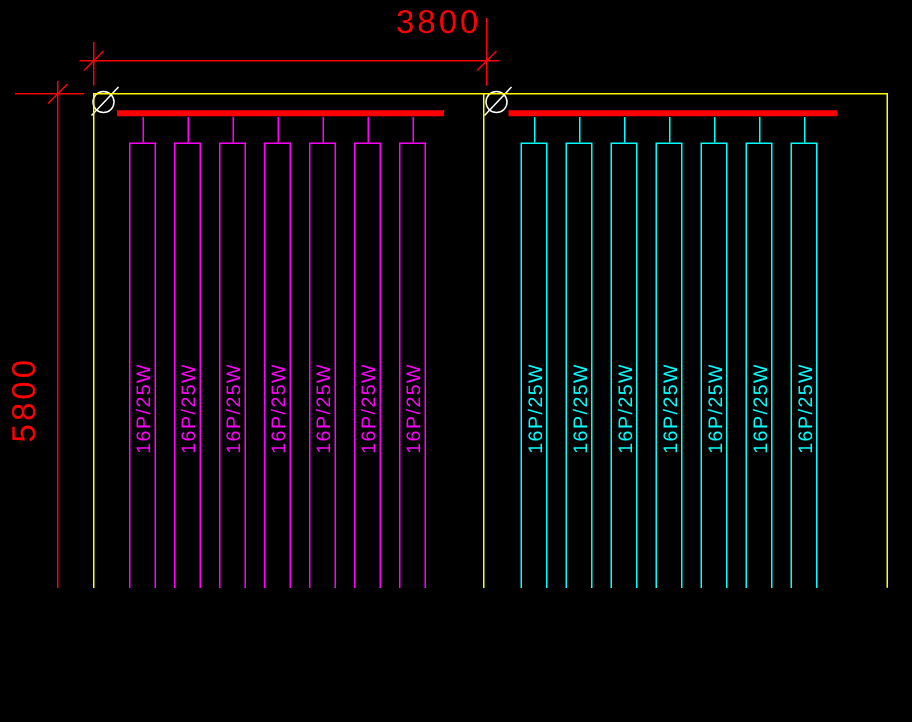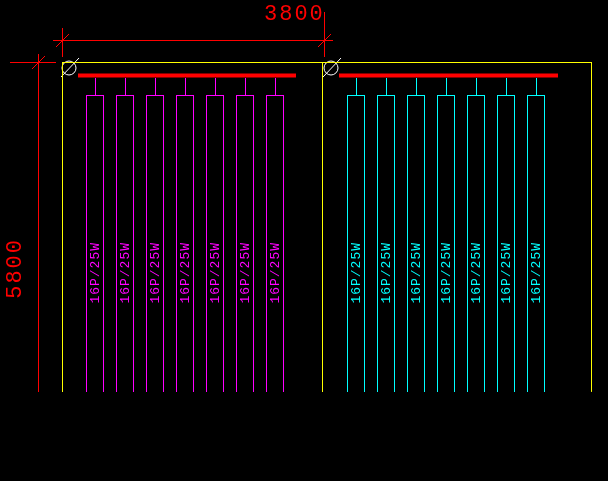--- a/index.html
+++ b/index.html
@@ -1,20 +1,20 @@
 <!DOCTYPE html>
 <html style="--background: #000000; --red: #ff0000; --yellow: #ffff00; --white: #ffffff; --magenta: #ff00ff; --cyan: #00ffff;"><head>
 <meta charset="utf-8">
 <style>
   html,body{margin:0;padding:0;background:#000;}
   .canvas{
     position:relative;width:608px;height:392px;
     background:var(--background,#000);
     overflow:hidden;
-    font-family:Liberation Mono, monospace;
+    font-family:Liberation Sans, sans-serif;
     border-radius:18px;
   }
   svg.linework{position:absolute;left:0;top:0;}
   g.lw-red{stroke:var(--red);fill:none;stroke-width:1;}
   g.lw-white{stroke:var(--white);fill:none;stroke-width:1;}
   .outer-border{
     position:absolute;left:62px;top:62px;width:530px;height:395px;
     border:1px solid var(--yellow);box-sizing:border-box;
   }
   .divider{

